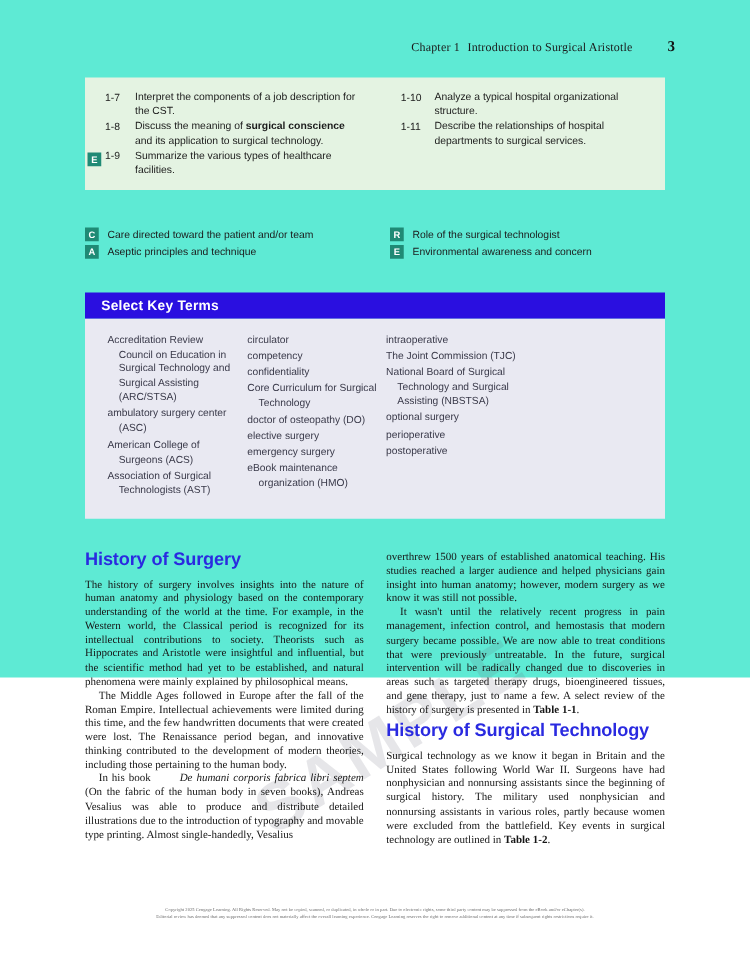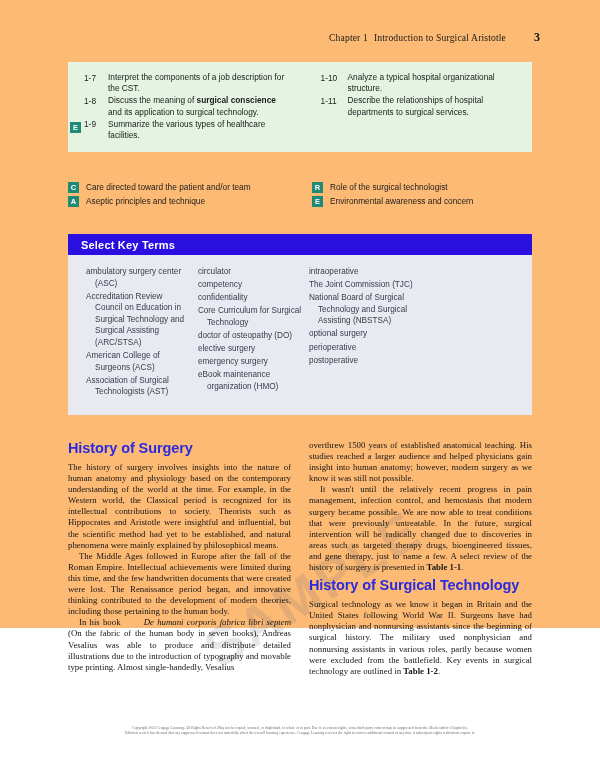--- a/index.html
+++ b/index.html
@@ -10,24 +10,24 @@
     width: 600px;
     height: 768px;
     background: #ffffff;
     font-family: "Liberation Serif", serif;
     overflow: hidden;
     position: relative;
   }
   .page {
     position: relative;
     width: 600px;
-    height: 628px;
+    height: 542px;
     box-sizing: border-box;
     padding: 0;
-    background: #fdba74;
+    background: #5eead4;
   }
 
   
   .running-head {
     position: absolute;
     top: 30px;
     left: 68px;
     right: 60px;
     display: flex;
     justify-content: flex-end;
@@ -334,22 +334,22 @@
       </div>
     </div>
   </div>
 
   <div class="keyterms-wrap">
     <div class="keyterms-bar">
       <span class="keyterms-bar-title">Select Key Terms</span>
     </div>
     <div class="keyterms-body">
       <div class="kt-col c1">
+        <div class="kt-term">Accreditation Review Council on Education in Surgical Technology and Surgical Assisting (ARC/STSA)</div>
         <div class="kt-term">ambulatory surgery center (ASC)</div>
-        <div class="kt-term">Accreditation Review Council on Education in Surgical Technology and Surgical Assisting (ARC/STSA)</div>
         <div class="kt-term">American College of Surgeons (ACS)</div>
         <div class="kt-term">Association of Surgical Technologists (AST)</div>
       </div>
       <div class="kt-col c2">
         <div class="kt-term">circulator</div>
         <div class="kt-term">competency</div>
         <div class="kt-term">confidentiality</div>
         <div class="kt-term">Core Curriculum for Surgical Technology</div>
         <div class="kt-term">doctor of osteopathy (DO)</div>
         <div class="kt-term">elective surgery</div>

